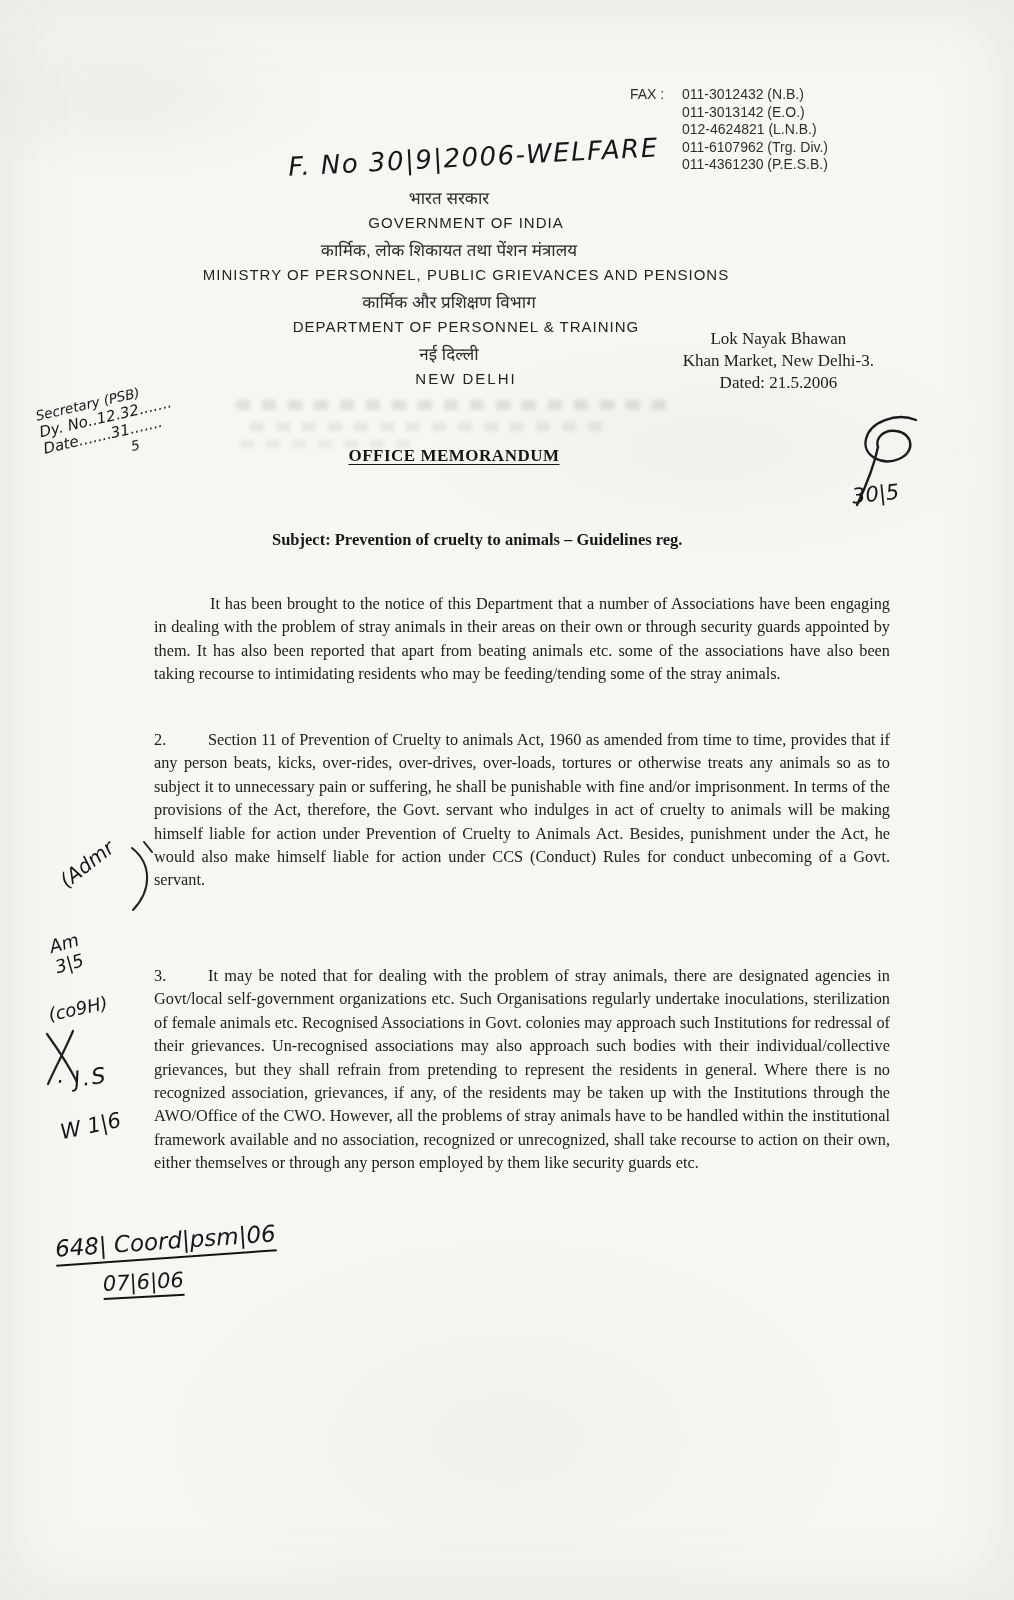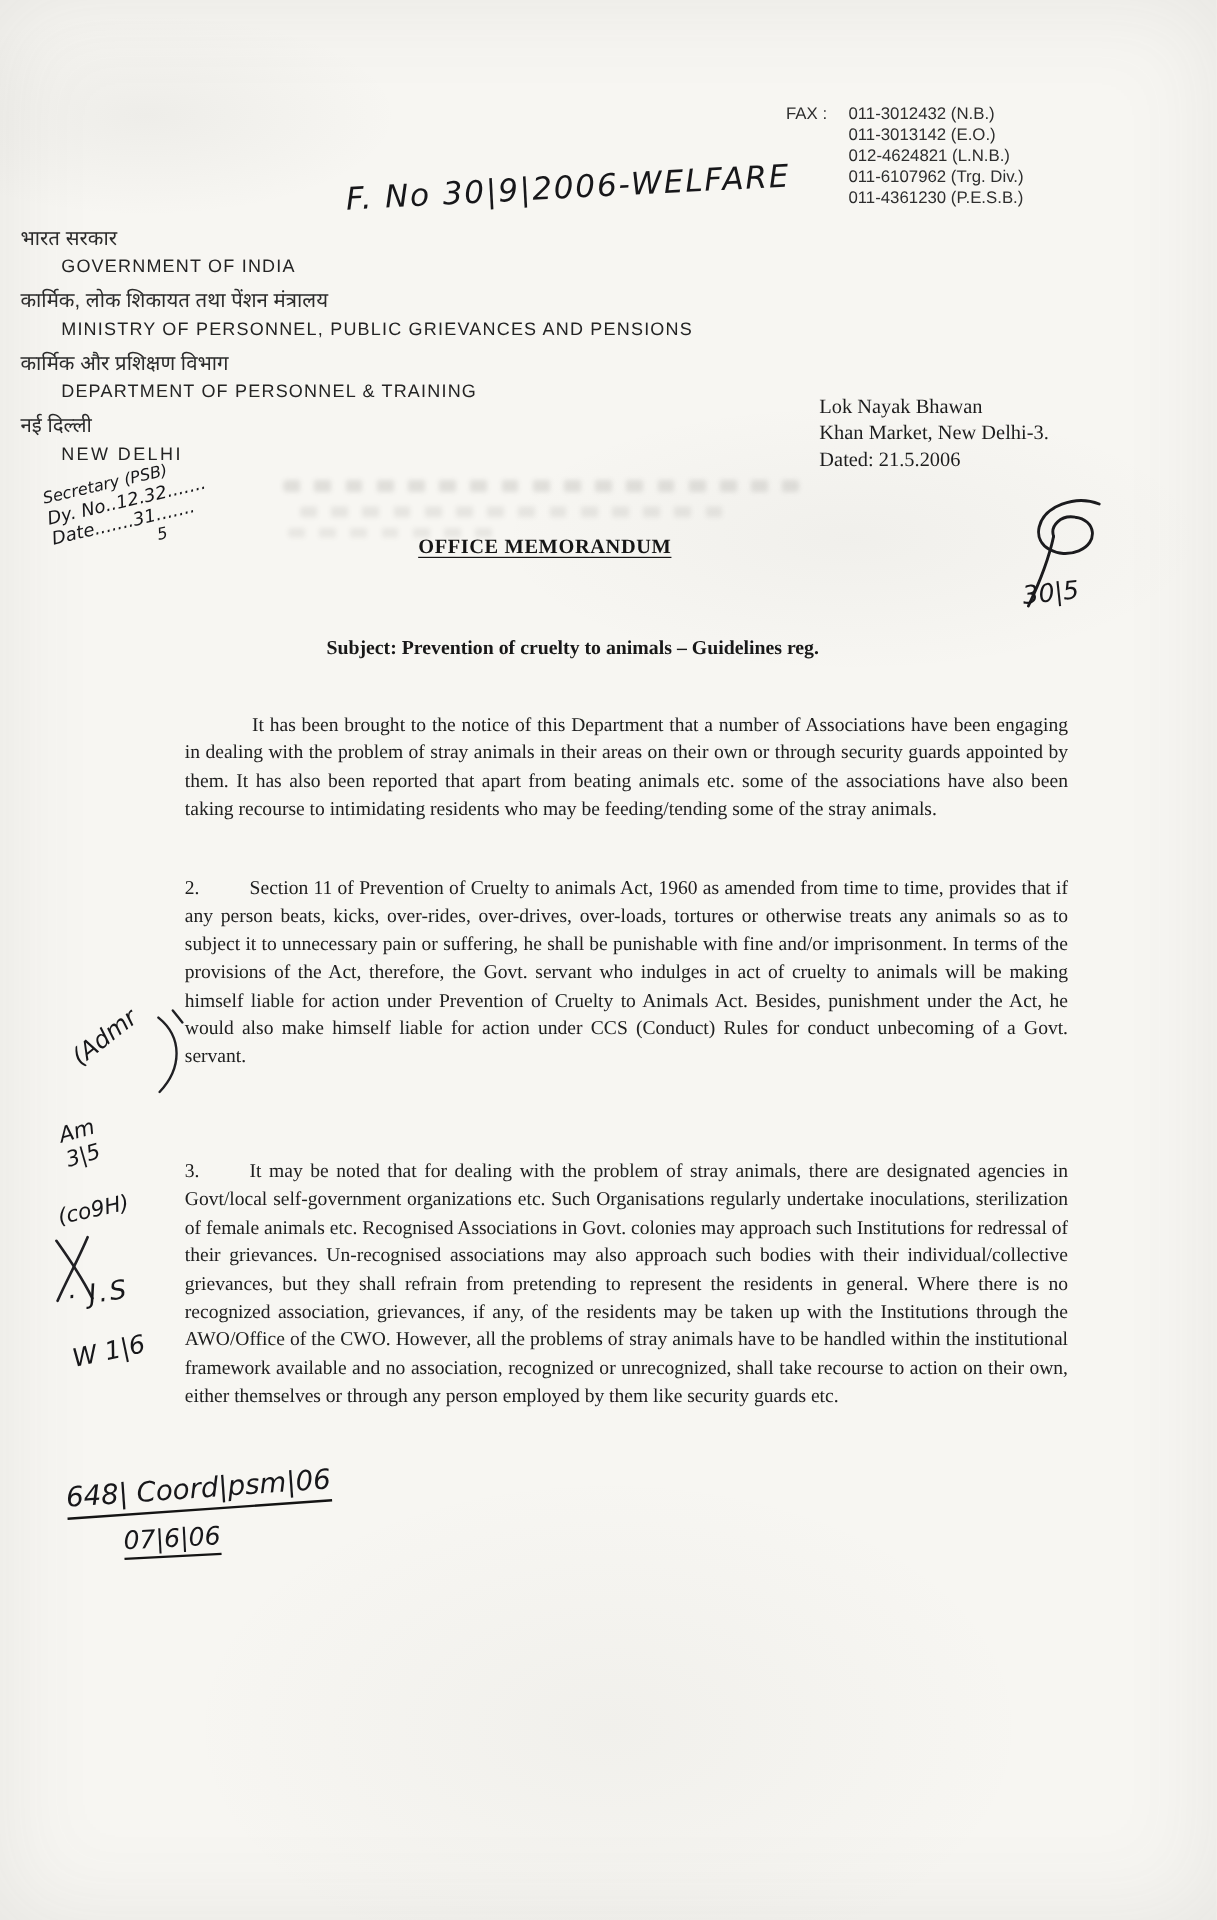--- a/index.html
+++ b/index.html
@@ -14,34 +14,34 @@
   .page{
     position:absolute;inset:0;
     background:
       radial-gradient(ellipse 300px 120px at 12% 6%, rgba(120,120,115,.07), transparent 70%),
       radial-gradient(ellipse 420px 160px at 70% 28%, rgba(120,120,115,.05), transparent 70%),
       radial-gradient(ellipse 500px 300px at 50% 90%, rgba(130,130,120,.05), transparent 70%),
       #f7f6f2;
     box-shadow: inset 0 0 80px rgba(90,90,85,.10);
   }
   .abs{position:absolute;}
-  .sans{font-family:"Liberation Sans",sans-serif;margin-left:25px;}
+  .sans{font-family:"Liberation Sans",sans-serif;}
   .serif{font-family:"Liberation Serif",serif;}
   .hw{font-family:"DejaVu Sans",sans-serif;font-style:italic;color:#17171a;}
   
   .fax{top:86px;left:630px;font-size:14px;line-height:17.5px;color:#2e2e2e;}
   .fax-row{display:flex;}
   .fax-label-cell{width:52px;}
   
-  .letterhead{top:186px;left:17px;width:890px;}
+  .letterhead{top:186px;left:4px;width:890px;text-align:center;}
   .lh-hi{font-size:17px;color:#2b2b2b;margin-bottom:5px;font-family:"Liberation Sans",sans-serif;}
   .lh-en{font-size:15px;letter-spacing:1px;color:#242424;margin-bottom:7px;font-family:"Liberation Sans",sans-serif;padding-left:34px;}
   .lh-en.wide{letter-spacing:2px;}
   
-  .addr{top:328px;right:140px;text-align:left;font-size:17px;line-height:22px;color:#1d1d1d;}
+  .addr{top:328px;right:140px;text-align:center;font-size:17px;line-height:22px;color:#1d1d1d;}
   
   .stamp{top:392px;left:40px;transform:rotate(-13deg);font-size:13.5px;line-height:17px;}
   .stamp .big{font-size:15px;}
   
   .memo-title{top:446px;left:0;width:908px;text-align:center;
     font-weight:bold;font-size:17px;letter-spacing:.5px;
     text-decoration:underline;text-underline-offset:3px;color:#161616;}
   
   .subject{top:530px;left:272px;font-weight:bold;font-size:16.5px;color:#181818;}
   

